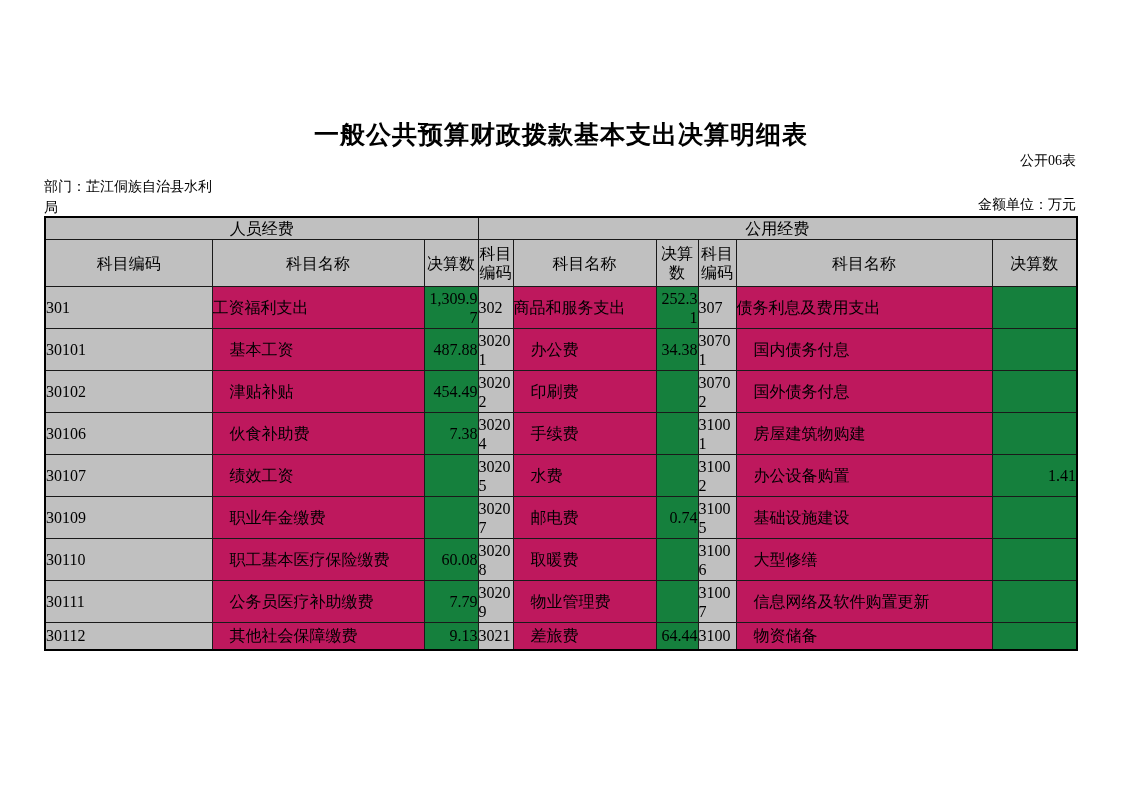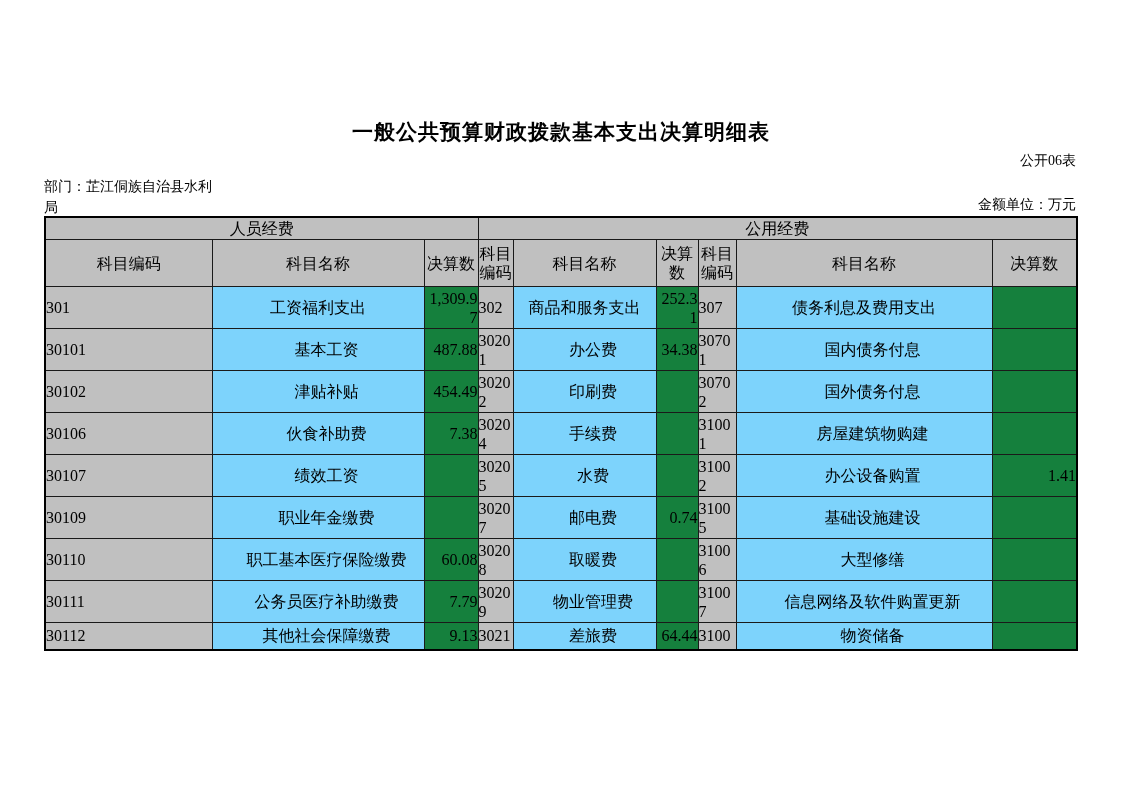--- a/index.html
+++ b/index.html
@@ -15,21 +15,21 @@
     height: 793px;
     background: #ffffff;
     overflow: hidden;
   }
   .doc-title {
     position: absolute;
     top: 118px;
     left: 0;
     width: 100%;
     text-align: center;
-    font-size: 21px;
+    font-size: 25px;
     font-weight: bold;
     letter-spacing: 1px;
   }
   .form-no {
     position: absolute;
     top: 152px;
     right: 46px;
     font-size: 14px;
   }
   .department {
@@ -76,22 +76,22 @@
     height: 46px;
     background: #c0c0c0;
     text-align: center;
   }
   td.code-cell {
     background: #c0c0c0;
     text-align: left;
     padding-left: 2px;
   }
   td.name-cell {
-    background: #7dd3fc;
-    text-align: center;
+    background: #be185d;
+    text-align: left;
     padding-left: 3px;
   }
   td.name-cell.ind {
     text-indent: 17px;
     margin-left: 47px;
   }
   td.value-cell {
     background: #15803d;
     text-align: right;
     padding-right: 3px;

